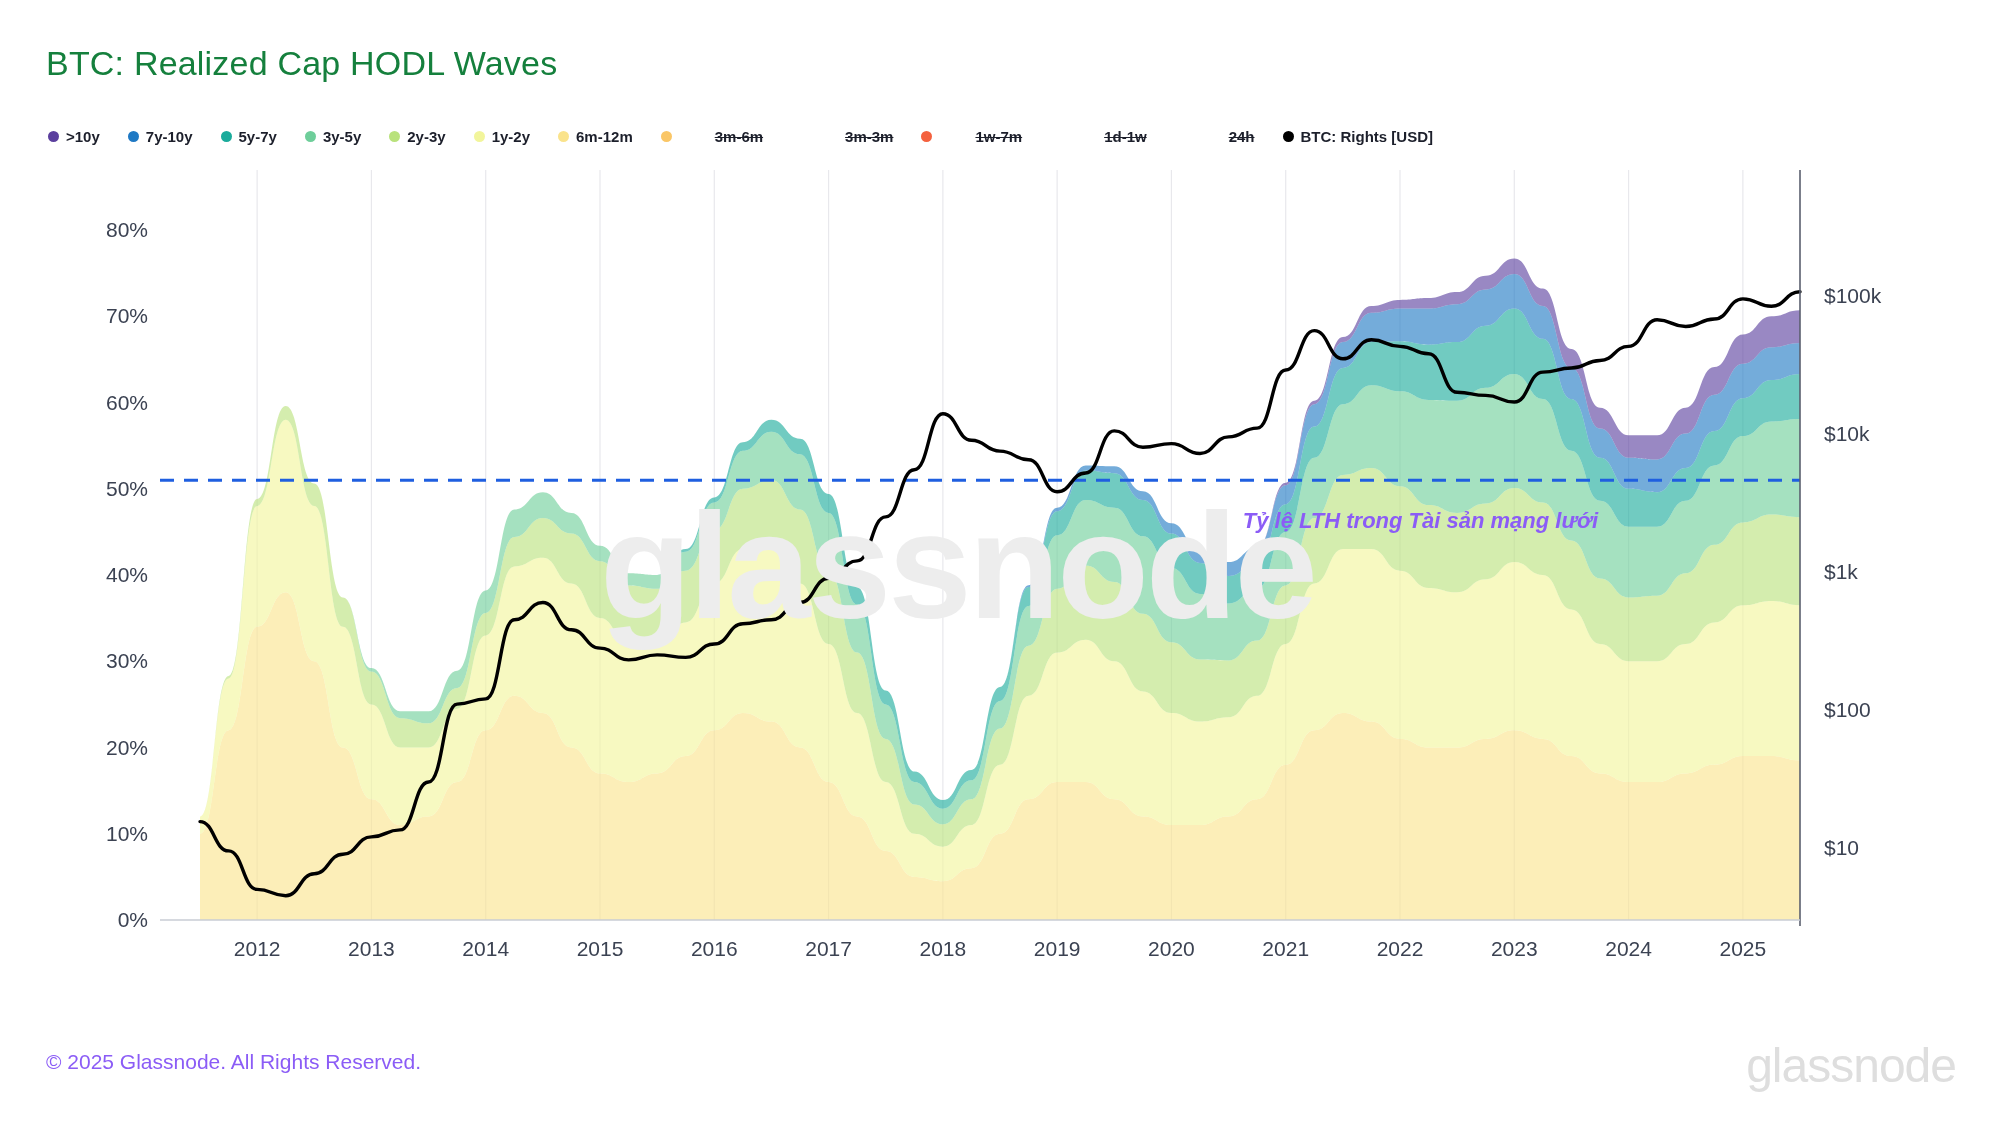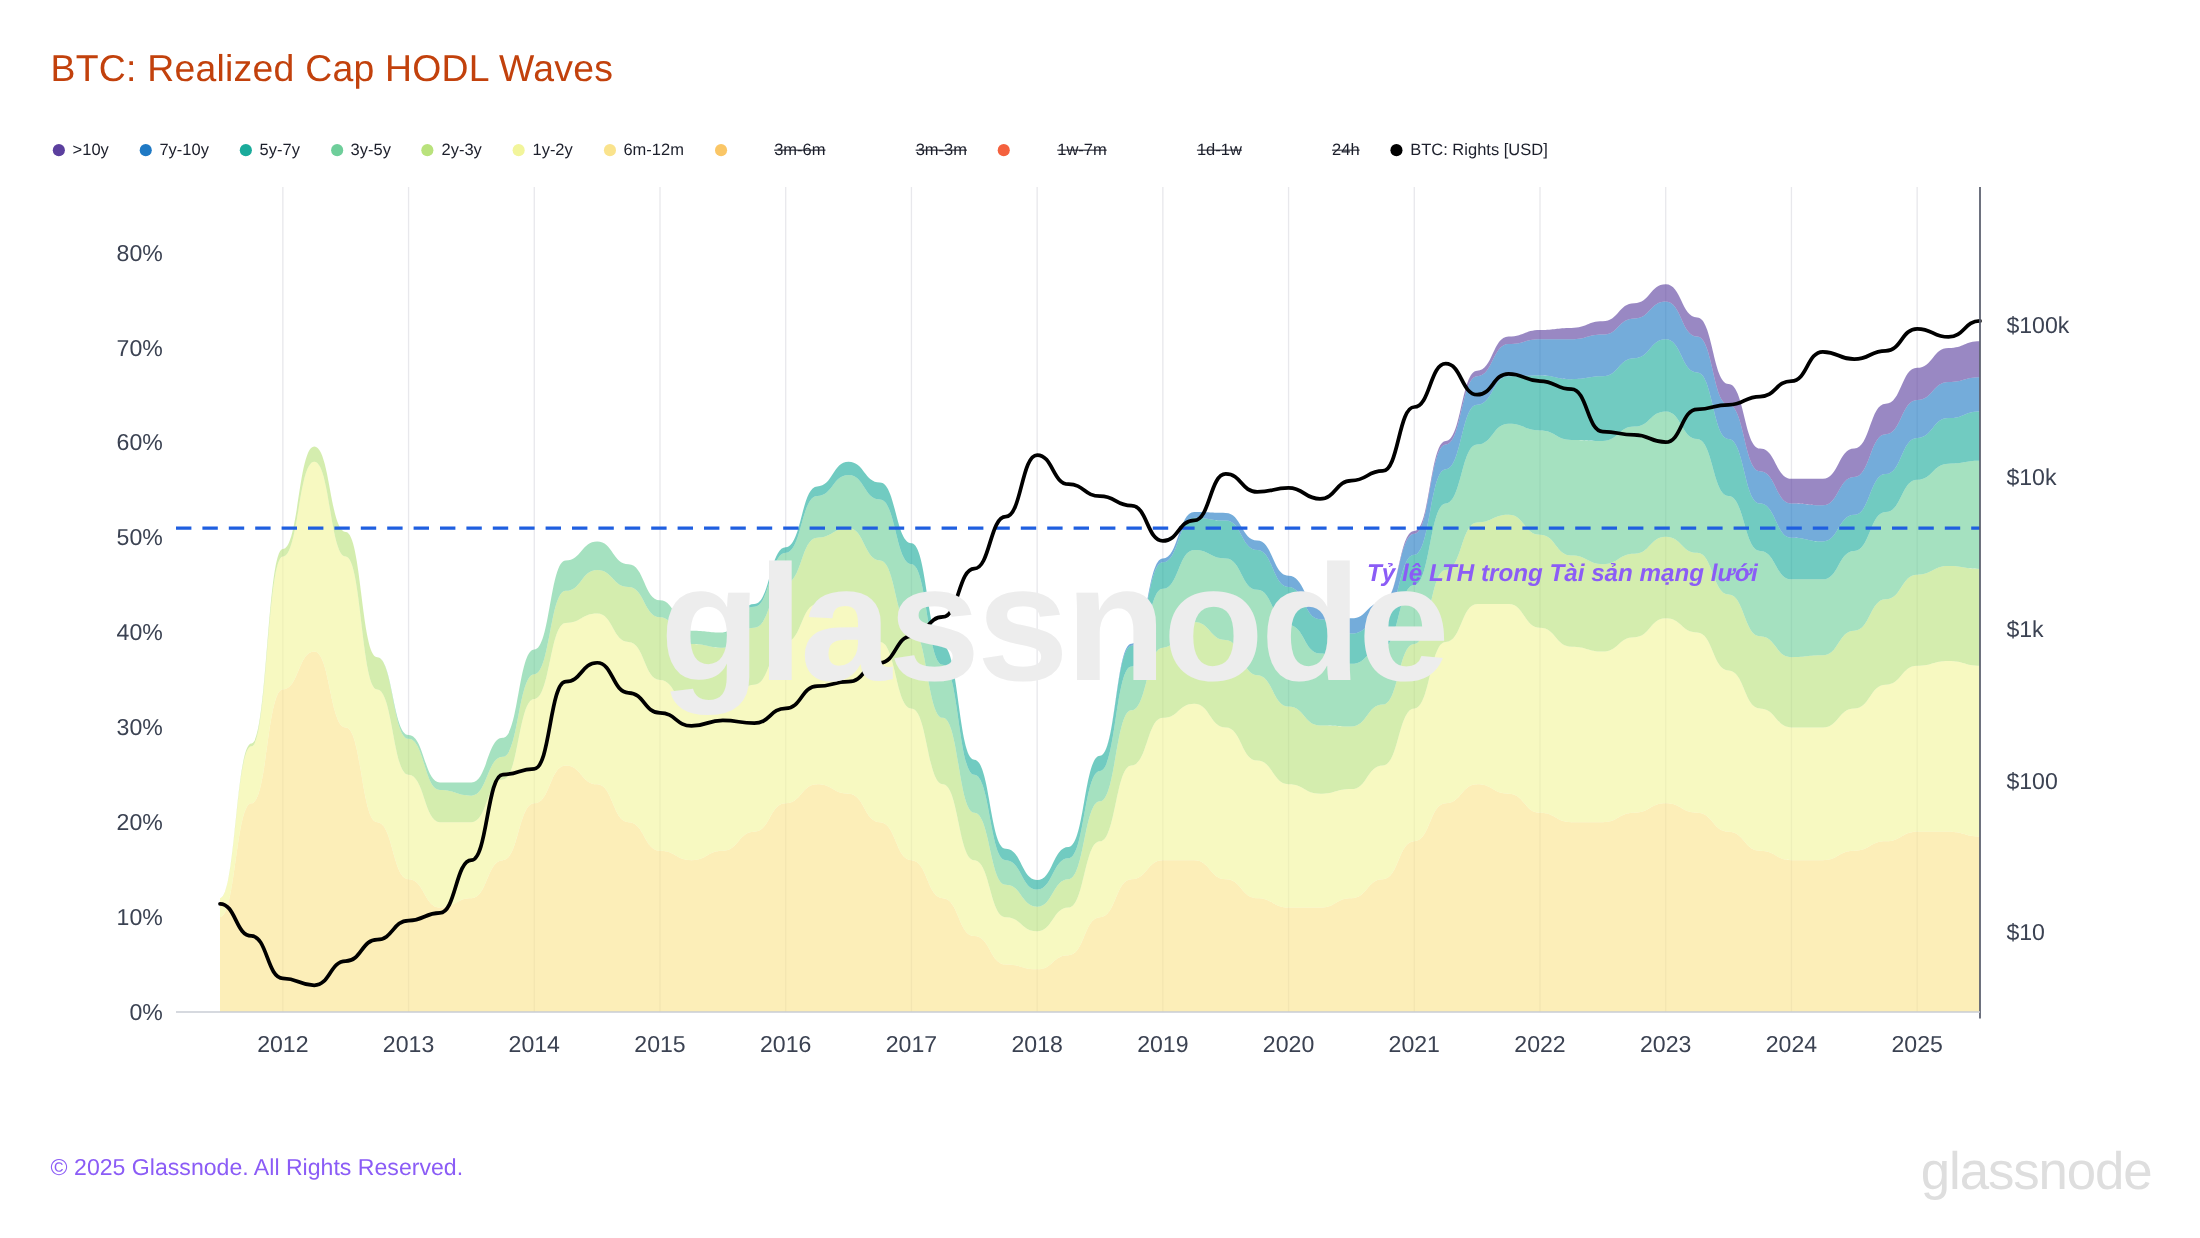--- a/index.html
+++ b/index.html
@@ -7,34 +7,34 @@
   body {
     width:2000px; height:1125px;
     background:#ffffff;
     font-family:"Liberation Sans", sans-serif;
     color:#2b3044;
     overflow:hidden;
     position:relative;
   }
   #chart-title {
     position:absolute; left:46px; top:44px;
-    font-size:34px; font-weight:400; color:#c2410c;
+    font-size:34px; font-weight:400; color:#15803d;
     letter-spacing:.2px;
   }
   #legend {
     position:absolute; left:48px; top:128px;
     display:flex; align-items:center; gap:0px;
     font-size:15px; font-weight:700;
   }
   .legend-item {
     display:flex; align-items:center; gap:7px;
     margin-right:28px; cursor:pointer; white-space:nowrap;
   }
   .legend-dot { width:11px; height:11px; border-radius:50%; flex:0 0 auto; }
-  .legend-label { color:#1c1f2b; font-size:15px; font-weight:400; }
+  .legend-label { color:#1c1f2b; font-size:15px; font-weight:700; }
   .legend-item.off .legend-label { text-decoration:line-through;margin-left:36px; }
 
   #plot-wrap { position:absolute; left:0; top:0; width:2000px; height:1125px; }
   #plot-svg { position:absolute; left:0; top:0; }
 
   .axis-text { font-family:"Liberation Sans", sans-serif; font-size:21px; fill:#3b4252; font-weight:400;}
   .axis-text-right { font-family:"Liberation Sans", sans-serif; font-size:21px; fill:#3b4252;}
   .gridline { stroke:#e8e8ec; stroke-width:1.2; }
   .axisline { stroke:#5a5f6e; stroke-width:1.6; }
 

